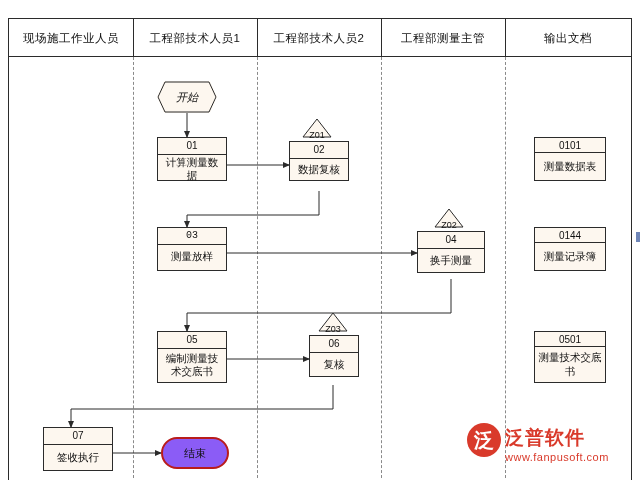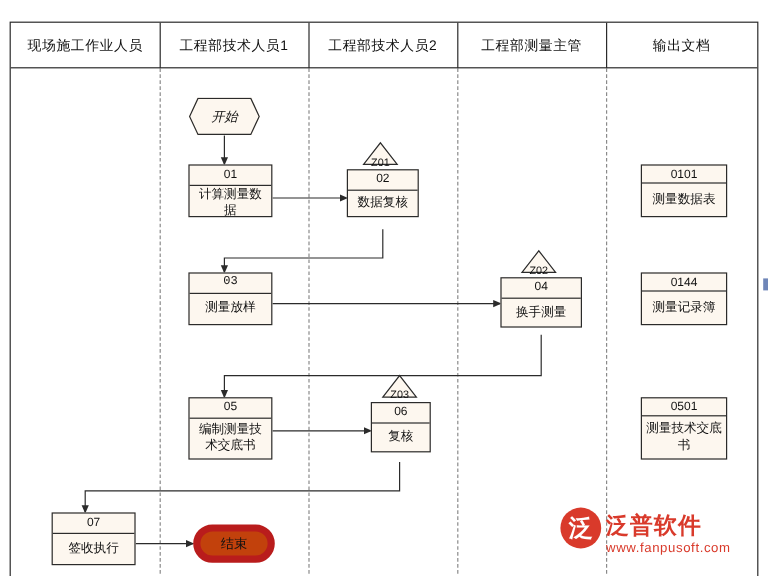--- a/index.html
+++ b/index.html
@@ -101,22 +101,22 @@
     justify-content: center;
     text-align: center;
     padding: 1px 3px;
     box-sizing: border-box;
     width: 100%;
   }
   
   .term {
     position: absolute;
     box-sizing: border-box;
-    background: #c2410c;
-    border: 6px solid #b91c1c;
+    background: #8b5cf6;
+    border: 2px solid #b91c1c;
     display: flex;
     align-items: center;
     justify-content: center;
     font-size: 11px;
     color: #111;
   }
   .term.start {
     
     clip-path: polygon(12% 0%, 88% 0%, 100% 50%, 88% 100%, 12% 100%, 0% 50%);
     border: none;

